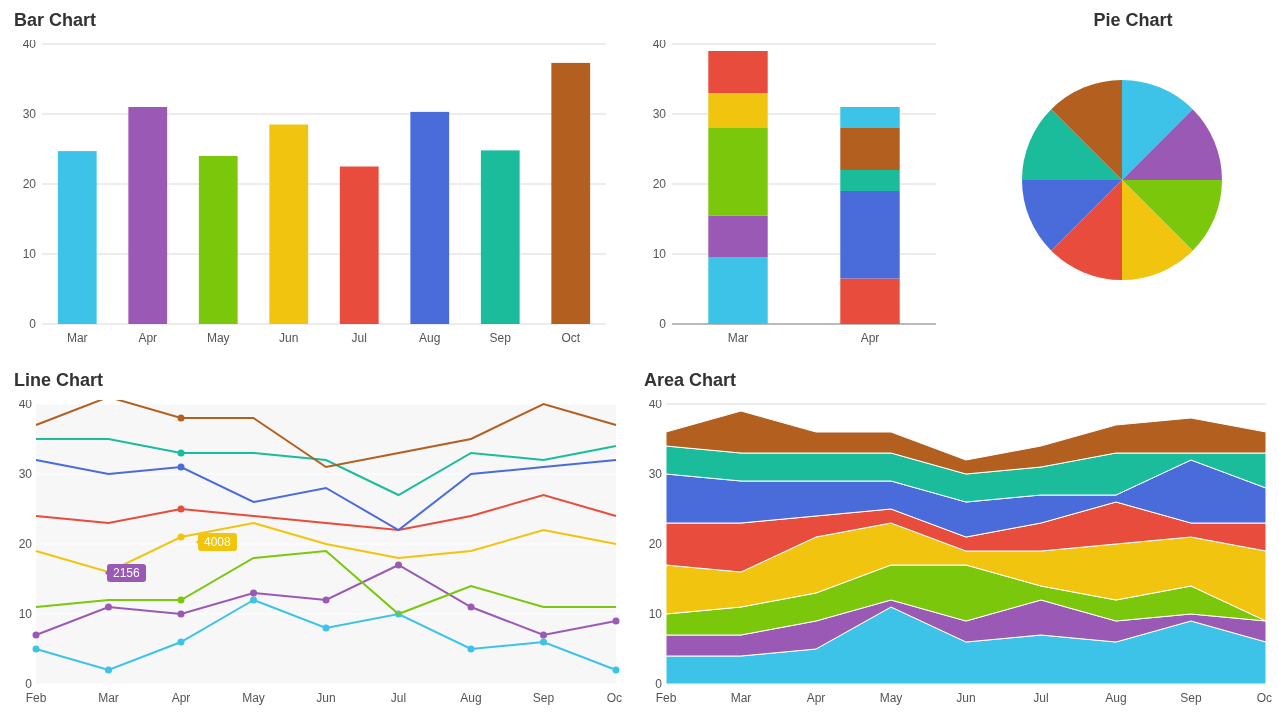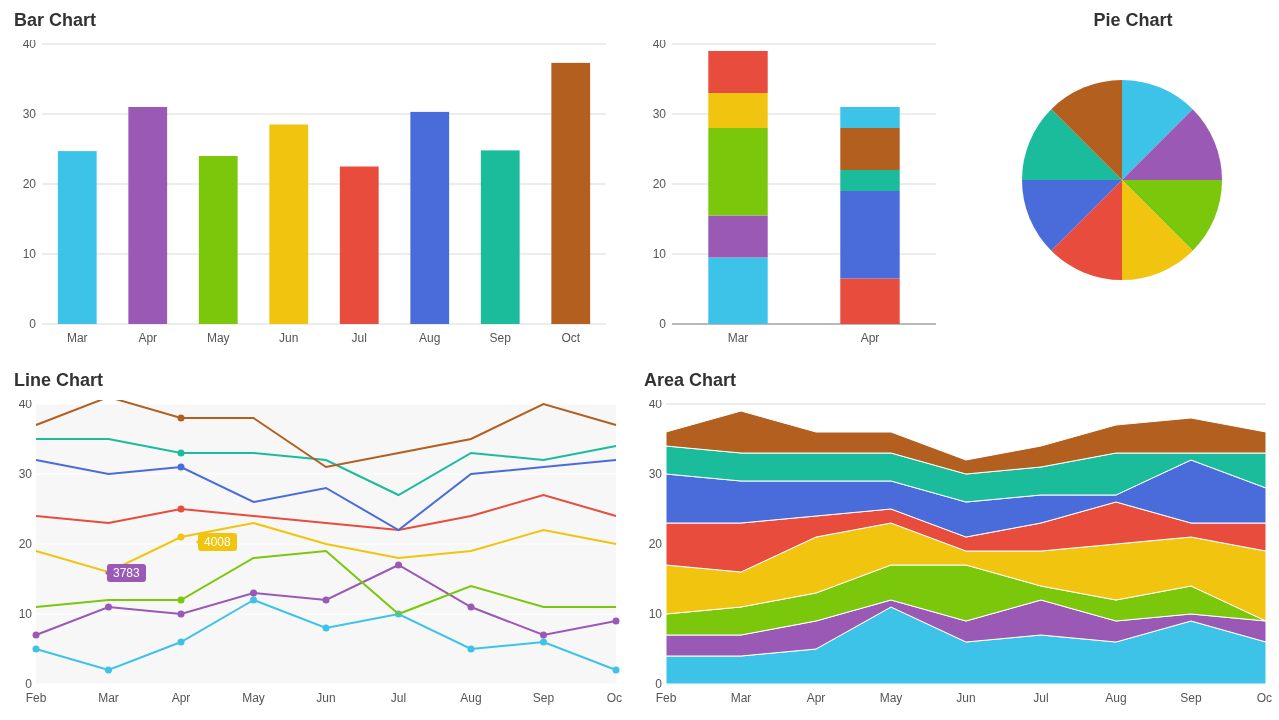--- a/index.html
+++ b/index.html
@@ -192,21 +192,21 @@
           <polyline points="24,60 96.5,74 169,67 241.5,102 314,88 386.5,130 459,74 531.5,67 604,60" fill="none" stroke="#4a6cdb" stroke-width="2"></polyline>
           <polyline points="24,39 96.5,39 169,53 241.5,53 314,60 386.5,95 459,53 531.5,60 604,46" fill="none" stroke="#1abc9c" stroke-width="2"></polyline>
           <polyline points="24,25 96.5,-3 169,18 241.5,18 314,67 386.5,53 459,39 531.5,4 604,25" fill="none" stroke="#b25f1f" stroke-width="2"></polyline>
           <circle cx="169" cy="18" r="3.5" fill="#b25f1f"></circle>
           <circle cx="169" cy="53" r="3.5" fill="#1abc9c"></circle>
           <circle cx="169" cy="67" r="3.5" fill="#4a6cdb"></circle>
           <circle cx="169" cy="109" r="3.5" fill="#e74c3c"></circle>
           <circle cx="169" cy="137" r="3.5" fill="#f1c40f"></circle>
           <circle cx="169" cy="200" r="3.5" fill="#7ac70c"></circle>
         </svg>
-      <div class="tooltip tt1">3783</div>
+      <div class="tooltip tt1">2156</div>
       <div class="tooltip tt2">4008</div>
     </div>
   </div>
   <div class="panel" style="grid-column:2/4">
     <div class="title">Area Chart</div>
     <div class="chart-body" id="area-body">
         <svg width="630" height="310" viewBox="0 0 630 310">
           <line x1="24" x2="624" y1="284" y2="284" class="grid-line"></line>
           <text x="20" y="288" text-anchor="end" class="tick-text">0</text>
           <line x1="24" x2="624" y1="214" y2="214" class="grid-line"></line>

